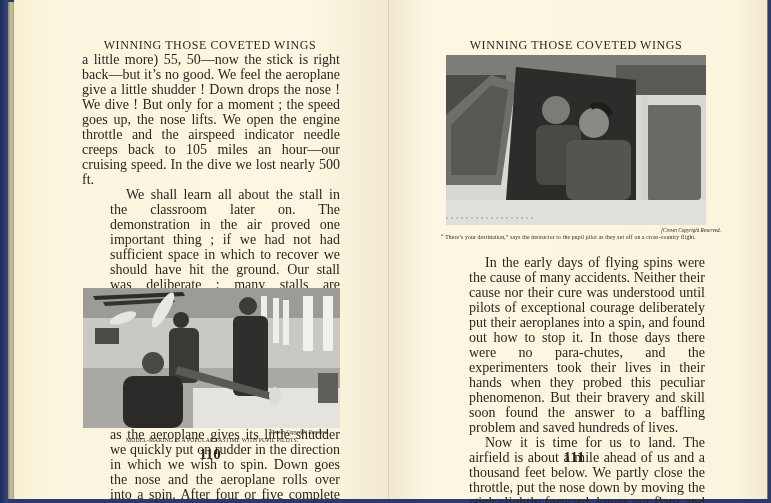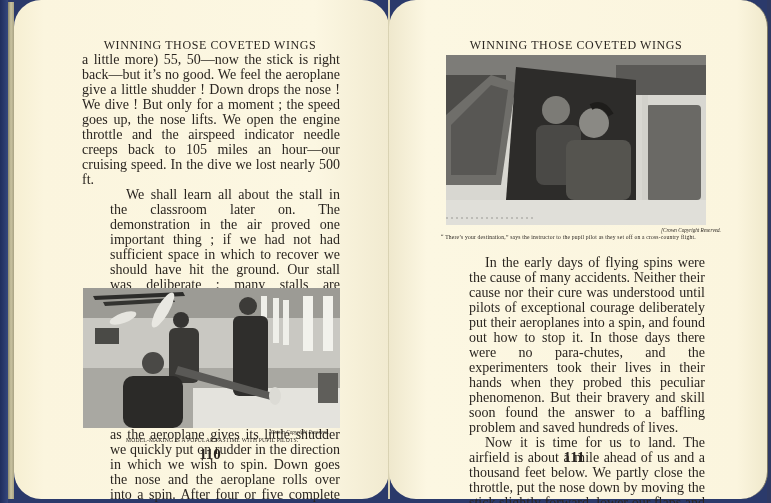--- a/index.html
+++ b/index.html
@@ -18,21 +18,20 @@
       position: absolute; right: 0; top: 0; width: 4px; height: 503px;
       background: #2f3a63;
     }
     .edge-left {
       position: absolute; left: 8px; top: 2px; width: 6px; height: 497px;
       background: linear-gradient(90deg, #8d8a6d, #c9c3a0, #a8a283);
     }
     .page {
       position: absolute; top: 0; height: 499px;
       background: #fbf5dc;
-      border-radius: 27px;
     }
     .page-left {
       left: 14px; width: 375px;
       background: linear-gradient(90deg, #f6efd2 0%, #fbf5de 8%, #fcf7e2 80%, #f1ead0 100%);
     }
     .page-right {
       left: 389px; width: 378px;
       background: linear-gradient(90deg, #efe8cd 0%, #fcf7e2 10%, #fbf5de 92%, #f0e9cc 100%);
       border-right: 1px solid #7e7a66;
     }

